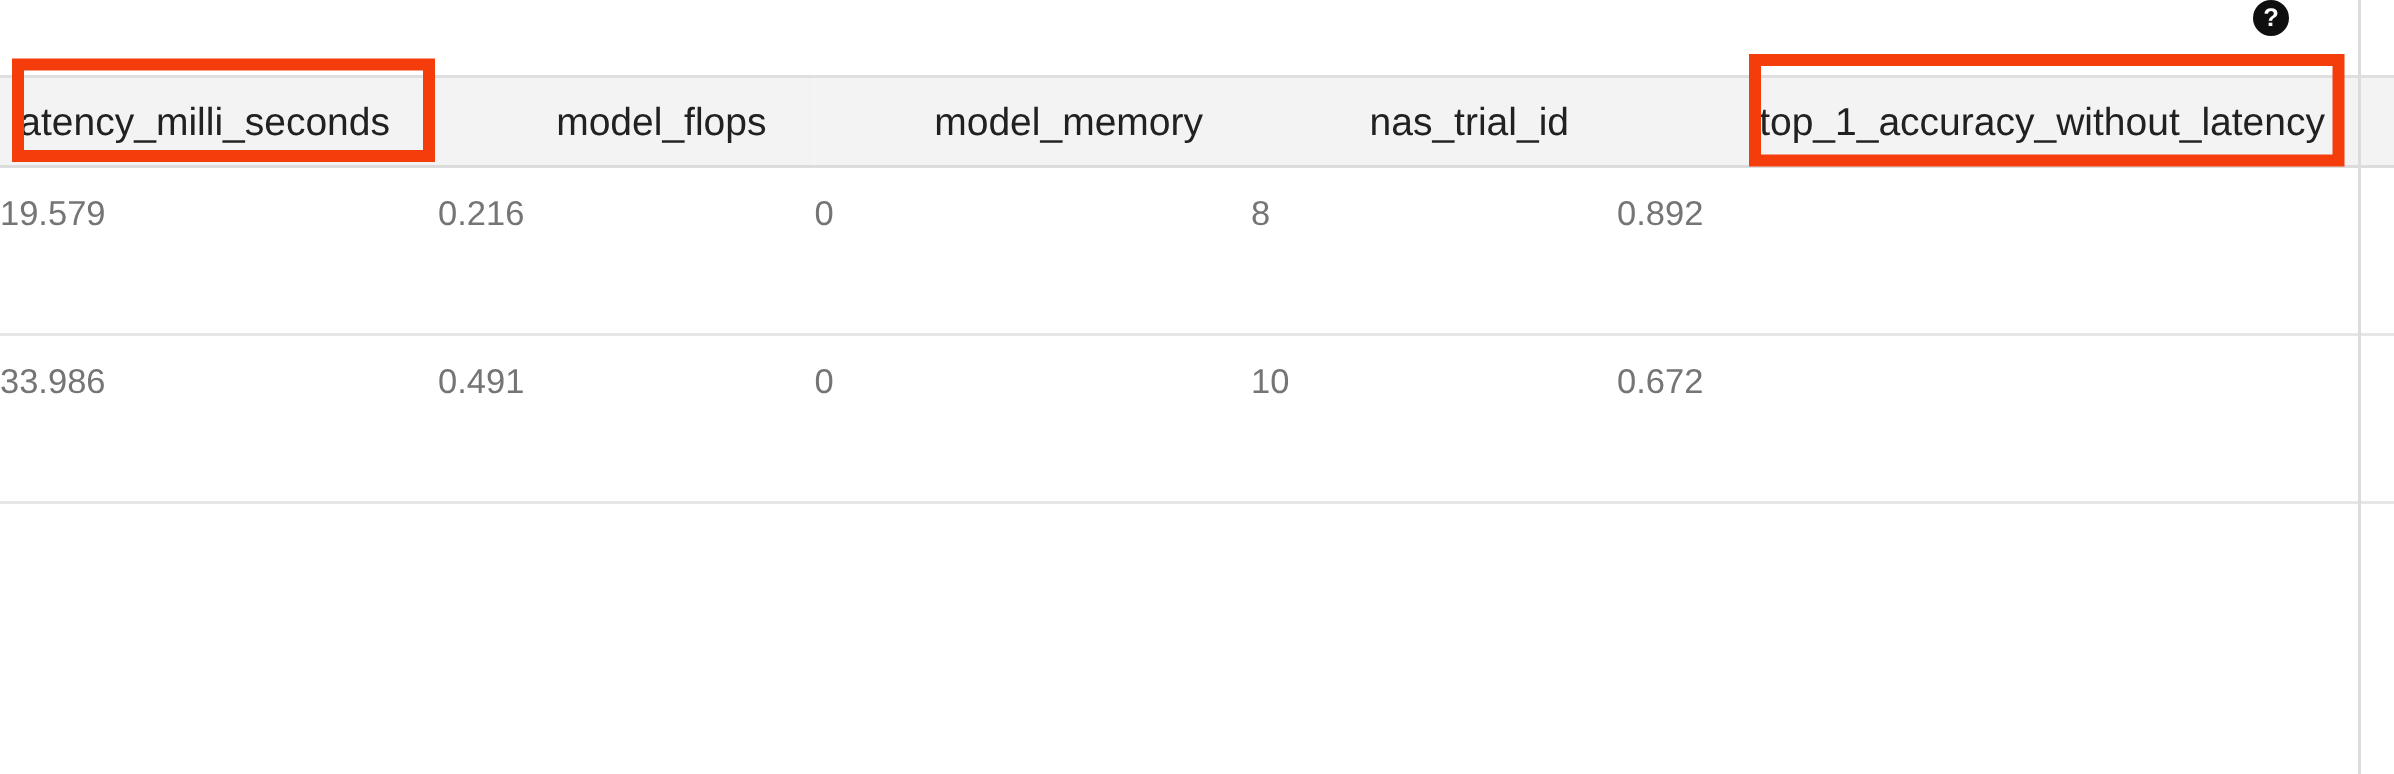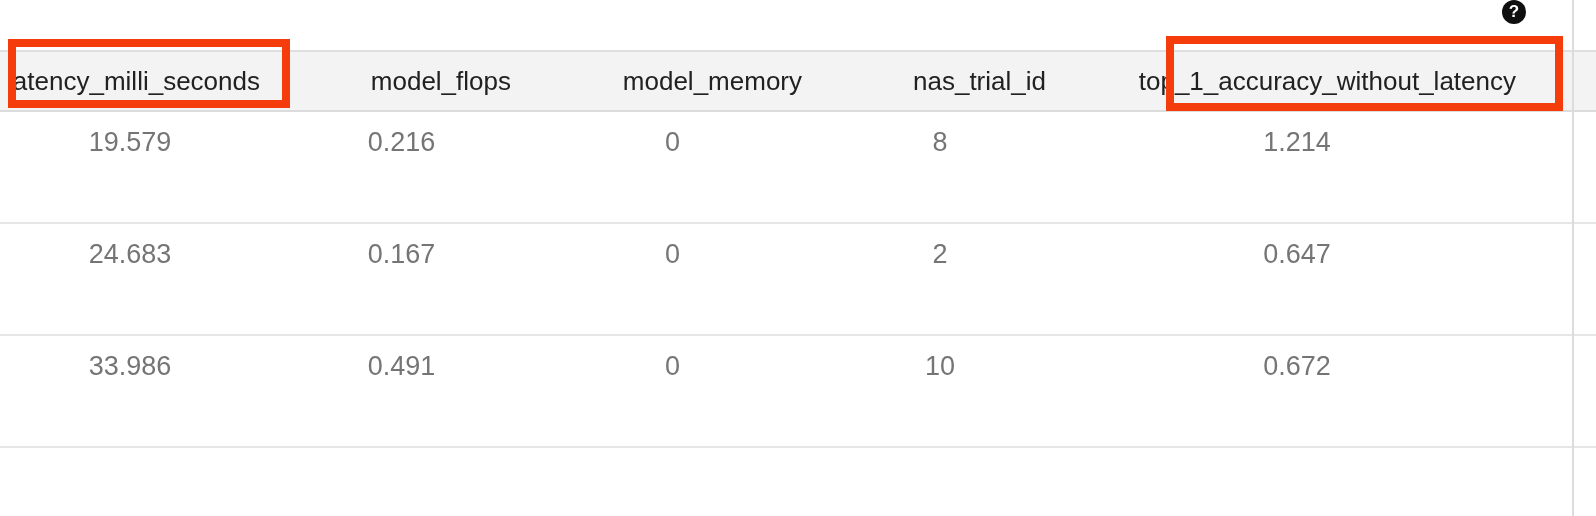--- a/index.html
+++ b/index.html
@@ -54,30 +54,30 @@
     text-align: right;
     padding: 0 32px 0 0;
     vertical-align: middle;
     white-space: nowrap;
     cursor: pointer;
   }
   table.trials td {
     height: 96px; 
     border-bottom: 2px solid var(--divider, #e6e6e6);
     color: var(--body-text, #757575);
-    font-size: 27px;
-    text-align: center;
+    font-size: 23px;
+    text-align: left;
     padding: 14px 32px 0 0;
     vertical-align: top;
     line-height: 32px;
     white-space: nowrap;
     margin-left: 12px;
   }
   table.trials th.last-col,
-  table.trials td.last-col { padding-right: 58px; }
+  table.trials td.last-col { padding-right: 24px; }
   table.trials th.filler,
   table.trials td.filler { padding: 0; }
 
   
   .vline {
     position: absolute;
     left: 1572px;
     top: 0;
     width: 2px;
     height: 516px;
@@ -124,29 +124,21 @@
         <th class="last-col">top_1_accuracy_without_latency</th>
         <th class="filler"></th>
       </tr>
     </thead>
     <tbody>
       <tr>
         <td>19.579</td>
         <td>0.216</td>
         <td>0</td>
         <td>8</td>
-        <td class="last-col">1.214</td>
-        <td class="filler"></td>
-      </tr>
-      <tr>
-        <td>24.683</td>
-        <td>0.167</td>
-        <td>0</td>
-        <td>2</td>
-        <td class="last-col">0.647</td>
+        <td class="last-col">0.892</td>
         <td class="filler"></td>
       </tr>
       <tr>
         <td>33.986</td>
         <td>0.491</td>
         <td>0</td>
         <td>10</td>
         <td class="last-col">0.672</td>
         <td class="filler"></td>
       </tr>

